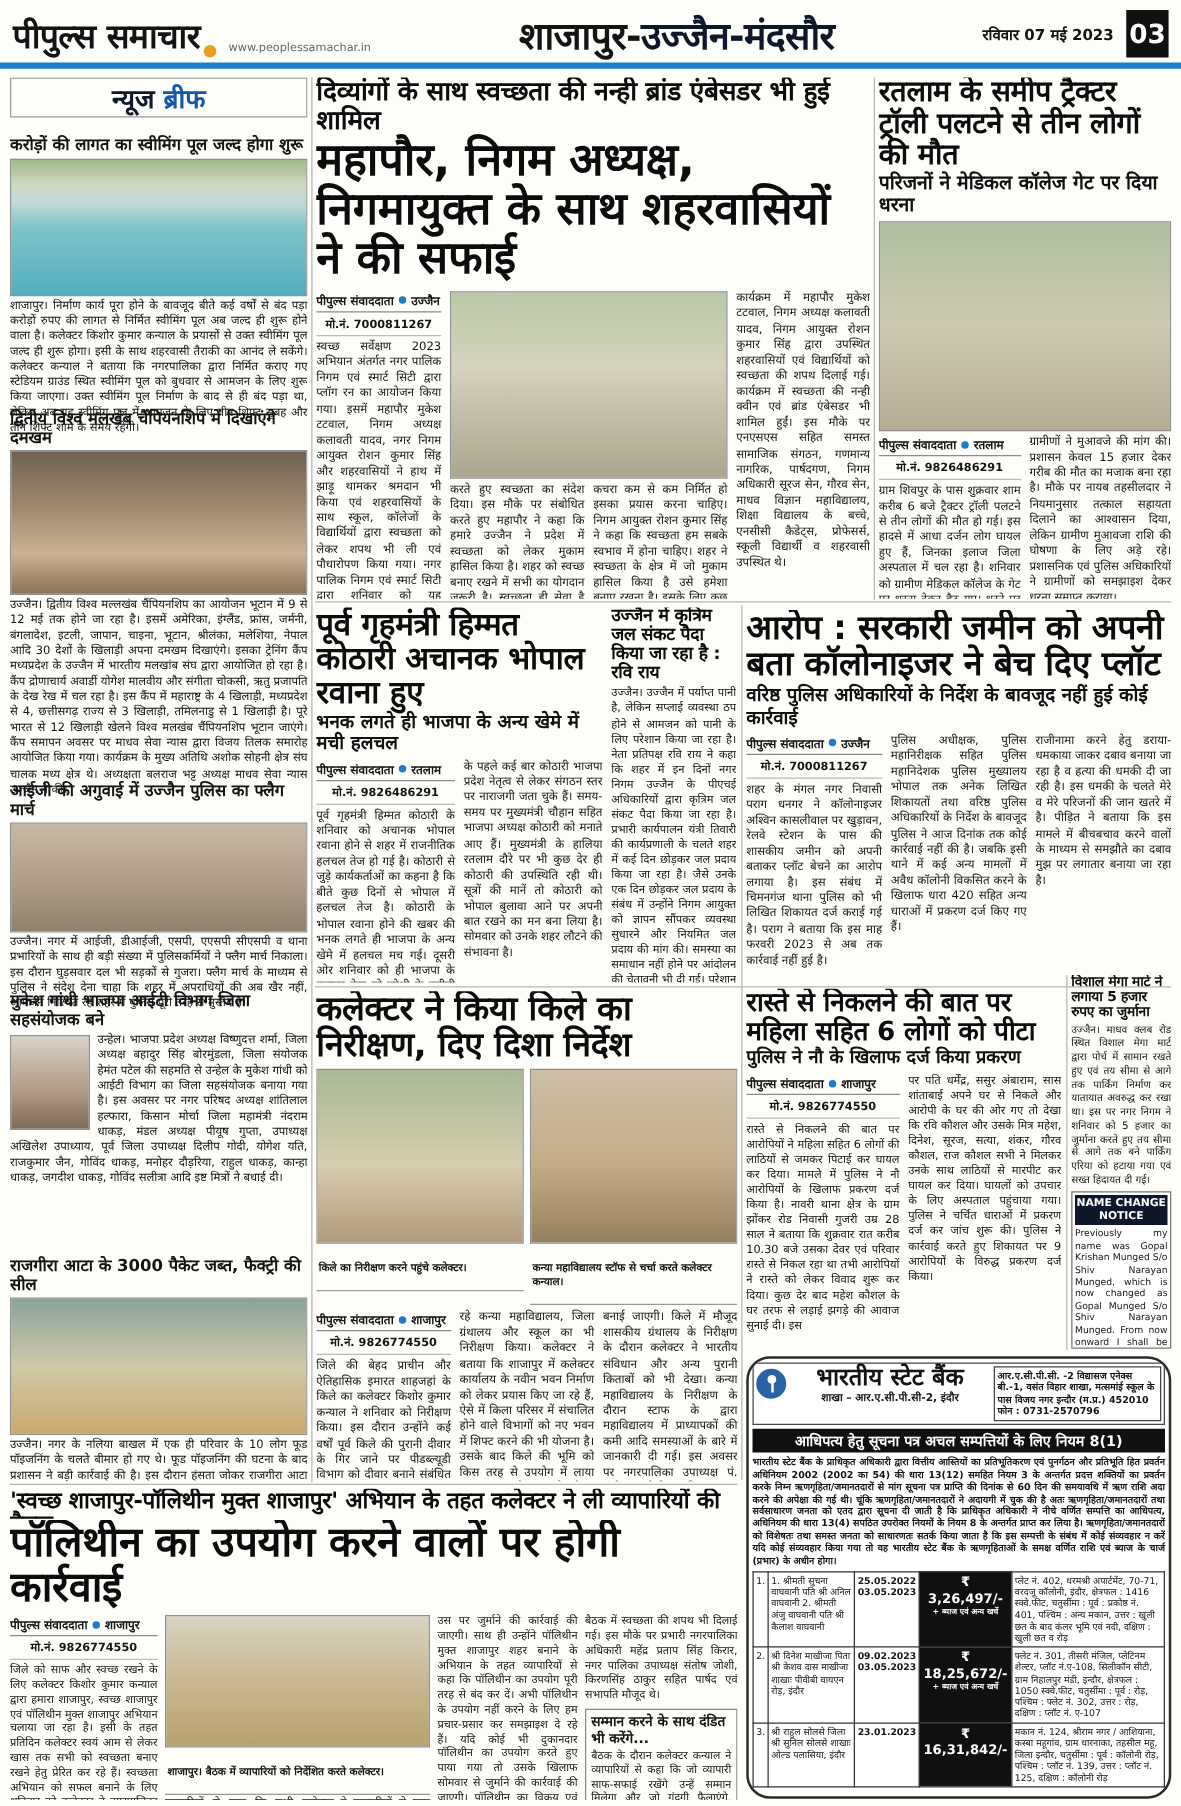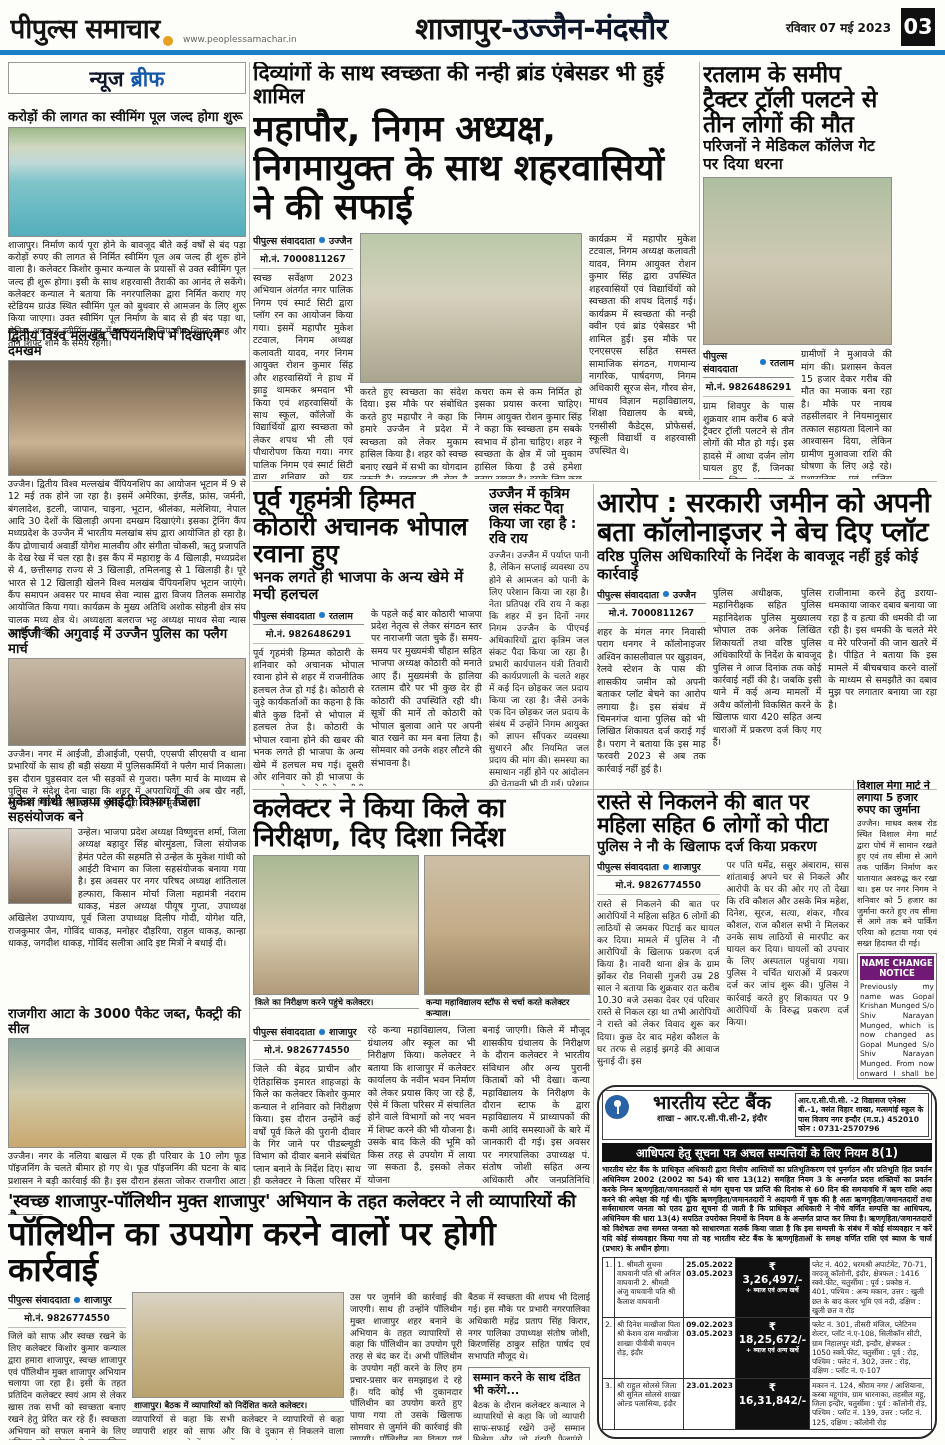--- a/index.html
+++ b/index.html
@@ -9,21 +9,21 @@
   .red{color:#0f172a;}
   .blue{color:#1558a7;}
   .subhead{font-weight:700;color:#111;line-height:1.15;}
   .byline{display:flex;align-items:center;gap:4px;font-size:9.5px;font-weight:700;border-bottom:1px solid #8a8a8a;padding:1px 0 2px 0;}
   .dot{width:6px;height:6px;border-radius:50%;background:#1f7ac7;flex:0 0 auto;}
   .phone{font-size:9px;font-weight:700;text-align:center;padding:2px 0 3px 0;border-bottom:1px solid #bbb;margin-bottom:3px;}
   .bt{font-size:9.3px;line-height:1.34;text-align:justify;}
   .cols{display:flex;gap:7px;}
   .c{flex:1;min-width:0;}
   .photo{border:1px solid #8f8f8f;box-sizing:border-box;}
-  .cap{font-size:8.4px;font-weight:700;padding:1px 2px;border-bottom:1px solid #999;}
+  .cap{font-size:8.4px;font-weight:700;padding:13px 2px;border-bottom:1px solid #999;}
   .vrule{position:absolute;width:1px;background:#b5b5b5;}
   .hrule{position:absolute;height:1px;background:#b5b5b5;}
   
   .mast{font-size:27px;font-weight:700;letter-spacing:-0.5px;display:flex;align-items:flex-end;gap:3px;}
   .mast-dot{width:10px;height:10px;border-radius:50%;background:#e8a020;display:inline-block;}
   .site{font-size:9px;color:#666;margin-left:10px;align-self:flex-end;padding-bottom:4px;}
   .region{font-size:30px;font-weight:700;letter-spacing:-0.5px;}
   .pgnum{background:#101010;color:#fff;font-weight:700;font-size:21px;width:34px;height:38px;display:flex;align-items:center;justify-content:center;}
   .bluebar{position:absolute;left:0;right:0;top:50px;height:5px;background:#1b80c7;}
   
@@ -45,21 +45,21 @@
   .sbi-body{font-size:7.6px;line-height:1.3;text-align:justify;font-weight:600;}
   table.sbi-t{border-collapse:collapse;width:100%;margin-top:3px;}
   .sbi-t th,.sbi-t td{border:1px solid #333;padding:2px;font-size:7.4px;vertical-align:top;line-height:1.25;}
   .sbi-t th{text-align:center;font-weight:700;font-size:7.8px;}
   .amt{background:#101010;color:#fff;text-align:center;font-weight:700;}
   .amt .a1{font-size:10.5px;}
   .amt .a2{font-size:6.3px;}
   .dates{font-weight:700;text-align:right;}
   
   .ncn{border:1px solid #777;background:#fff;padding:2px;box-sizing:border-box;}
-  .ncn-bar{background:#701a75;color:#fff;font-weight:700;font-size:8.6px;text-align:center;padding:2px 0;}
+  .ncn-bar{background:#0f172a;color:#fff;font-weight:700;font-size:8.6px;text-align:center;padding:2px 0;}
   .ncn-body{font-size:7.4px;line-height:1.3;text-align:justify;padding-top:2px;}
   
   .hbox{border:1px solid #888;padding:4px;box-sizing:border-box;}
   .hbox-title{font-weight:700;font-size:11px;line-height:1.15;margin-bottom:3px;}
   .hbox-body{font-size:8.6px;line-height:1.3;text-align:justify;}
 </style>
 </head>
 <body>
 
 <div class="page">
@@ -144,21 +144,21 @@
           <div class="c bt">करते हुए स्वच्छता का संदेश दिया। इस मौके पर संबोधित करते हुए महापौर ने कहा कि हमारे उज्जैन ने प्रदेश में स्वच्छता को लेकर मुकाम हासिल किया है। शहर को स्वच्छ बनाए रखने में सभी का योगदान जरूरी है। स्वच्छता ही सेवा है इसलिए सभी जगह पवित्रता एवं स्वच्छ रहना हमारा कर्तव्य है।</div>
           <div class="c bt">कचरा कम से कम निर्मित हो इसका प्रयास करना चाहिए। निगम आयुक्त रोशन कुमार सिंह ने कहा कि स्वच्छता हम सबके स्वभाव में होना चाहिए। शहर ने स्वच्छता के क्षेत्र में जो मुकाम हासिल किया है उसे हमेशा बनाए रखना है। इसके लिए कुछ नियम बनाए जाएंगे एवं लोगों को प्रेरित करते रहना है।</div>
         </div>
       </div>
       <div style="flex:1;">
         <div class="bt">कार्यक्रम में महापौर मुकेश टटवाल, निगम अध्यक्ष कलावती यादव, निगम आयुक्त रोशन कुमार सिंह द्वारा उपस्थित शहरवासियों एवं विद्यार्थियों को स्वच्छता की शपथ दिलाई गई। कार्यक्रम में स्वच्छता की नन्ही क्वीन एवं ब्रांड एंबेसडर भी शामिल हुईं। इस मौके पर एनएसएस सहित समस्त सामाजिक संगठन, गणमान्य नागरिक, पार्षदगण, निगम अधिकारी सूरज सेन, गौरव सेन, माधव विज्ञान महाविद्यालय, शिक्षा विद्यालय के बच्चे, एनसीसी कैडेट्स, प्रोफेसर्स, स्कूली विद्यार्थी व शहरवासी उपस्थित थे।</div>
       </div>
     </div>
   </div>
 
-  <div class="abs" style="left:703px;top:62px;width:189px;height:417px;">
+  <div class="abs" style="left:703px;top:62px;width:234px;height:417px;">
     <div class="hl" style="font-size:23px;">रतलाम के समीप ट्रैक्टर ट्रॉली पलटने से तीन लोगों की मौत</div>
     <div class="subhead" style="font-size:15.5px;margin-top:2px;">परिजनों ने मेडिकल कॉलेज गेट पर दिया धरना</div>
     <div class="photo" style="height:168px;margin-top:3px;background:linear-gradient(180deg,#aebfa0 0%,#cfc9b4 50%,#b5ab93 100%);"></div>
     <div class="cols" style="margin-top:3px;">
       <div class="c">
         <div class="byline">
           <span>पीपुल्स संवाददाता</span>
             <span class="dot"></span>
             <span>रतलाम</span>
         </div>

